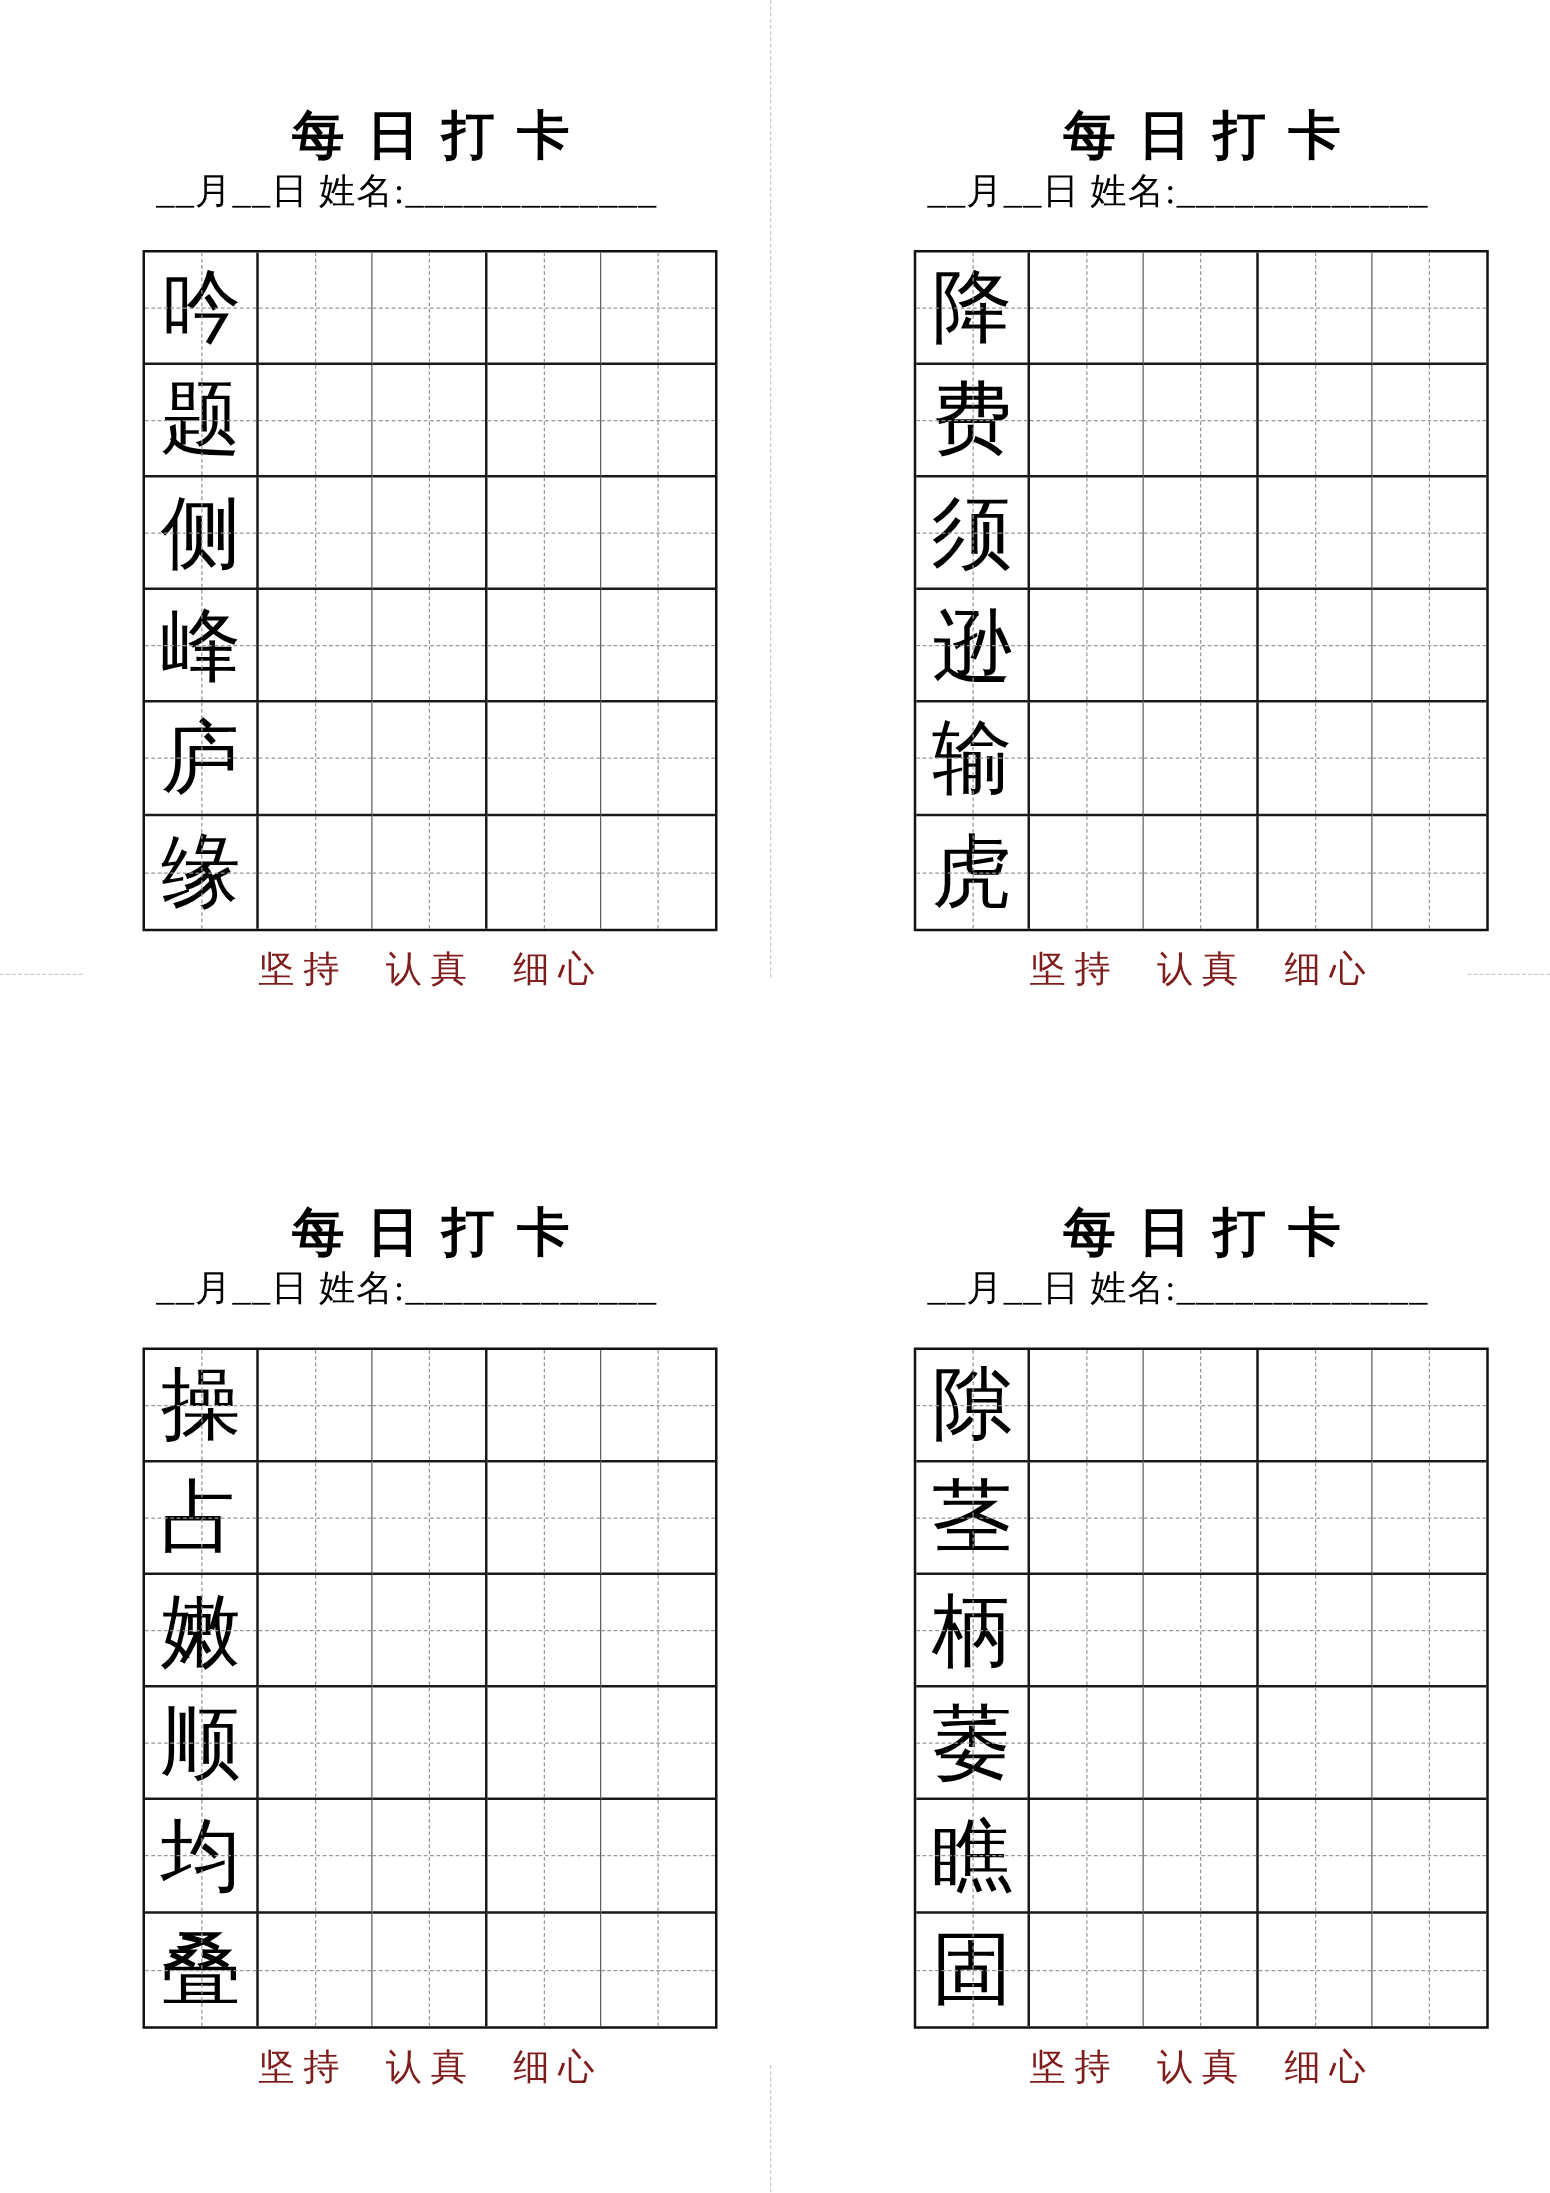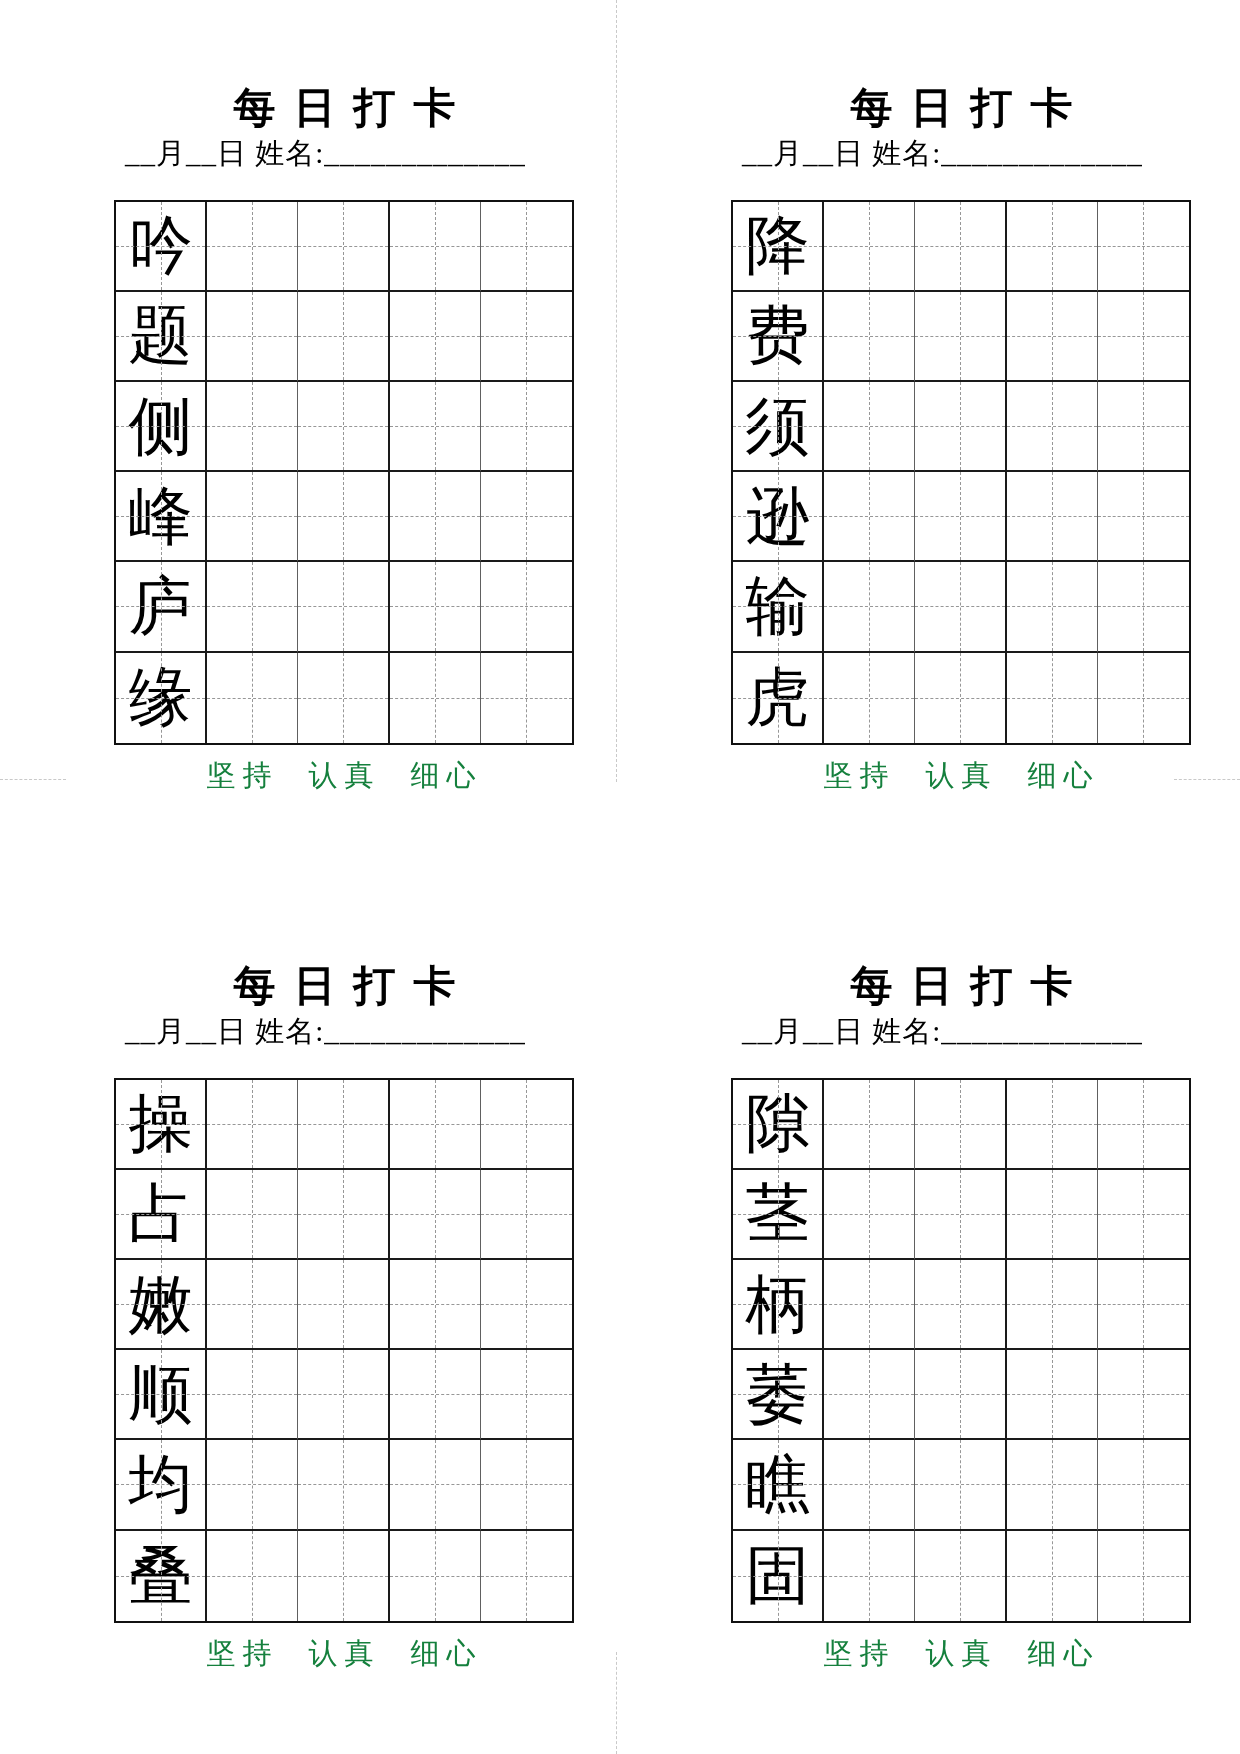--- a/index.html
+++ b/index.html
@@ -83,21 +83,21 @@
     font-family:"DejaVu Serif",serif;
     color:#000;
     z-index:1;
   }
   .footer{
     margin-top:11px;
     text-align:center;
     font-size:29px;
     letter-spacing:7px;
     font-family:"DejaVu Serif",serif;
-    color:#15803d;
+    color:#7f1d1d;
   }
   .footer span{margin:0 15px;}
 </style>
 </head>
 <body>
 
 <div class="cutmark cut-v top"></div>
 <div class="cutmark cut-v bottom"></div>
 <div class="cutmark cut-h left"></div>
 <div class="cutmark cut-h right"></div>

